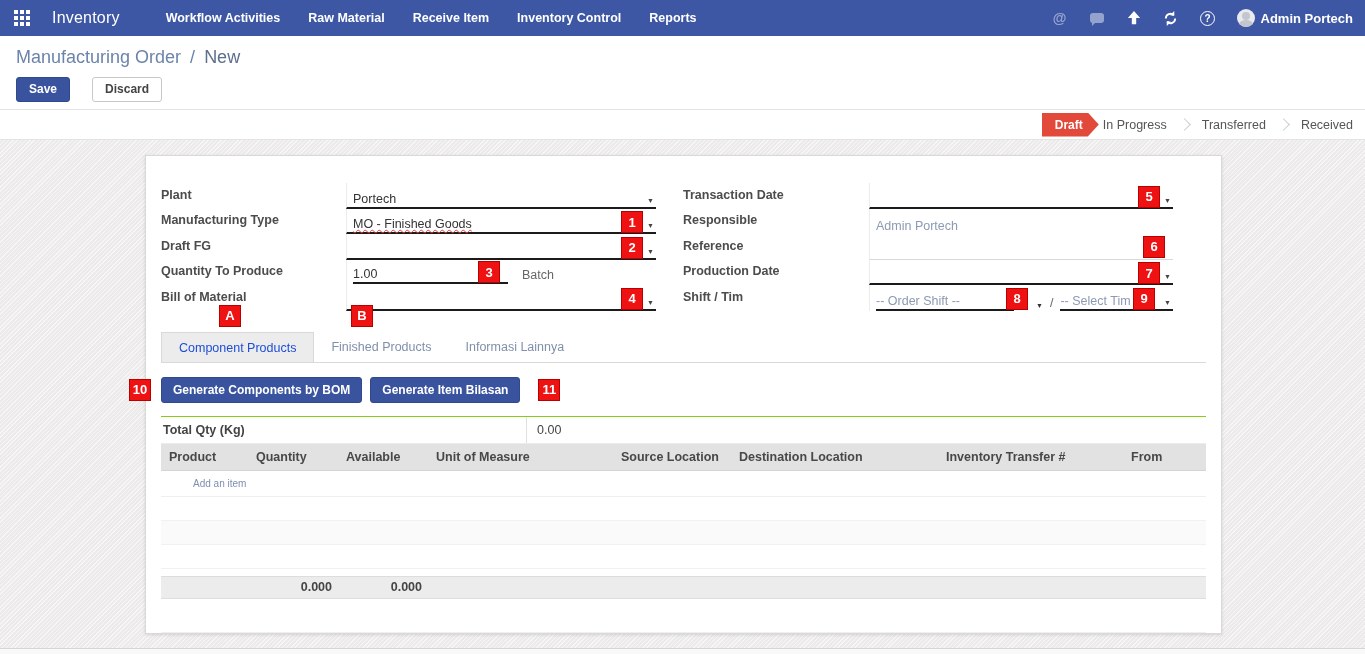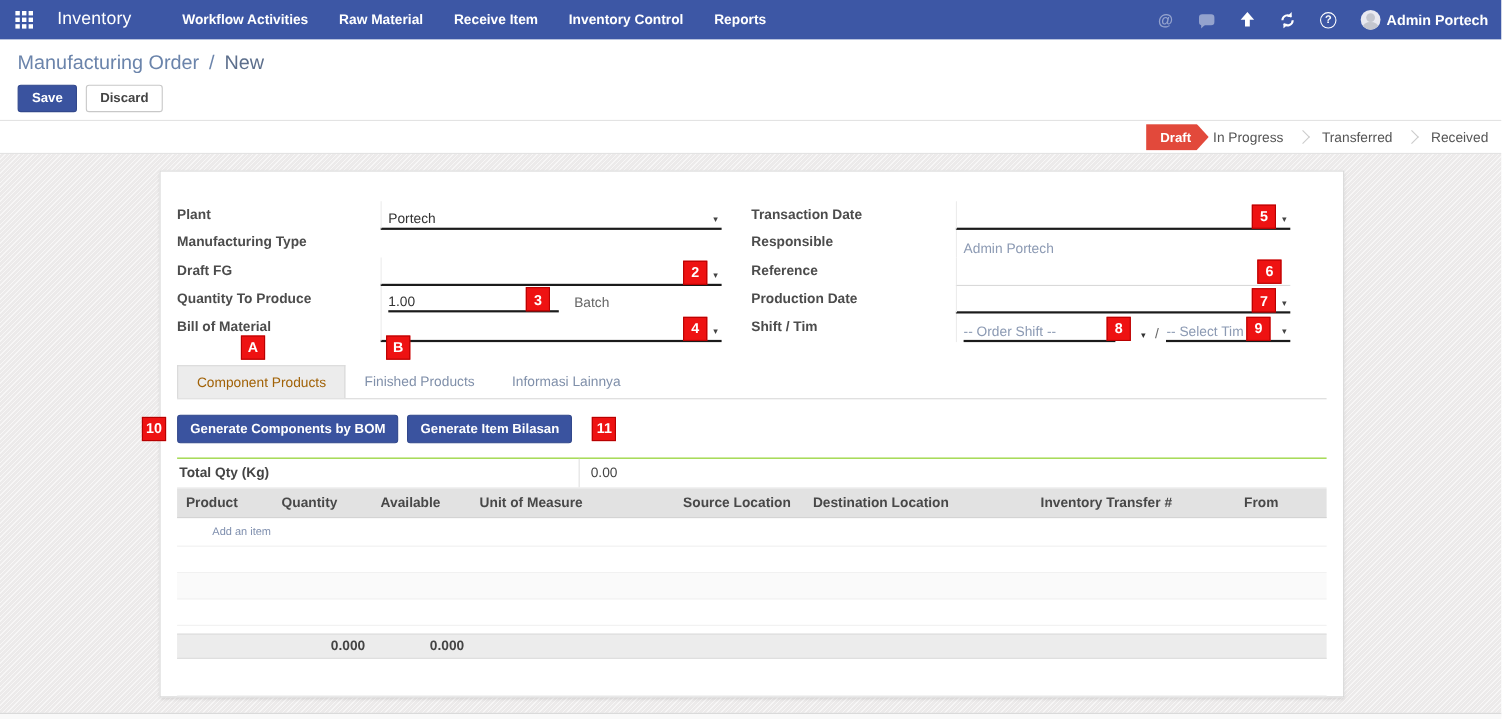--- a/index.html
+++ b/index.html
@@ -25,21 +25,21 @@
   .avatar:before { content:""; position:absolute; left:5px; top:3px; width:8px; height:8px; border-radius:50%; background:#c4c6ce; }
   .avatar:after { content:""; position:absolute; left:2px; top:11px; width:14px; height:9px; border-radius:50%; background:#c4c6ce; }
   .user-name { font-size:13px; font-weight:bold; }
 
   
   .control-panel { padding:11px 16px 7px; background:#fff; }
   .breadcrumb { font-size:18px; }
   .bc-parent { color:#6b84ab; cursor:pointer; }
   .bc-sep { color:#6b84ab; margin:0 4px; }
   .bc-current { color:#5d6f8c; }
-  .cp-buttons { margin-top:9px; display:flex; gap:8px; }
+  .cp-buttons { margin-top:9px; display:flex; gap:22px; }
   .btn { font-size:12px; font-weight:bold; padding:4px 12px; border-radius:3px; cursor:pointer; line-height:15px; }
   .btn-primary { background:#3a539f; border:1px solid #32488c; color:#fff; }
   .btn-default { background:#fff; border:1px solid #c8c8c8; color:#444; }
 
   
   .statusbar-row { height:31px; border-top:1px solid #e3e3e3; border-bottom:1px solid #e3e3e3; display:flex; align-items:center; justify-content:flex-end; padding-right:12px; background:#fff; }
   .status-arrow { background:#e2493b; color:#fff; font-size:12px; font-weight:bold; padding:5px 16px 5px 13px; clip-path:polygon(0 0, calc(100% - 11px) 0, 100% 50%, calc(100% - 11px) 100%, 0 100%); margin-right:4px; cursor:pointer; }
   .status-item { font-size:12.5px; color:#555; cursor:pointer; white-space:nowrap; }
   .status-chev { width:9px; height:9px; border-top:1px solid #ccc; border-right:1px solid #ccc; transform:rotate(45deg); margin:0 13px; flex:none; }
 
@@ -71,21 +71,21 @@
   .tim-box { position:relative; flex:1; border-bottom:2px solid #1b1b1b; padding-bottom:1px; margin-left:2px; }
   .slash-sep { color:#666; margin:0 5px 1px 4px; }
 
   
   .badge { position:absolute; width:22px; height:22px; background:#ee1212; border:1px solid #b70000; color:#fff; font-size:13px; font-weight:bold; display:flex; align-items:center; justify-content:center; z-index:6; }
   .badge-fld { right:13px; bottom:-1px; }
 
   
   .tabs { position:relative; margin-top:21px; border-bottom:1px solid #d9d9d9; display:flex; height:31px; }
   .tab { padding:8px 17px 7px; font-size:12.5px; cursor:pointer; white-space:nowrap; }
-  .tab.active { background:#ececec; border:1px solid #d9d9d9; border-bottom:none; color:#a16207; }
+  .tab.active { background:#ececec; border:1px solid #d9d9d9; border-bottom:none; color:#1d4ed8; }
   .tab.inactive { color:#8090aa; }
 
   
   .gen-row { position:relative; margin-top:14px; display:flex; align-items:center; gap:8px; }
   .gen-btn { background:#3a539f; border:1px solid #32488c; color:#fff; font-size:12px; font-weight:bold; padding:5px 11px; border-radius:3px; cursor:pointer;text-align:right; }
   .badge-inline { position:static; flex:none; }
   .badge-10 { position:absolute; left:-32px; top:2px; }
   .badge-11 { margin-left:10px; }
 
   
@@ -192,20 +192,25 @@
         <div class="fcol fcol-left">
           <div class="frow">
             <div class="flabel">Plant</div>
             <div class="fval uline-dark">
               <span>Portech</span>
               <span class="caret">▼</span>
             </div>
           </div>
           <div class="frow">
             <div class="flabel">Manufacturing Type</div>
+            <div class="fval uline-dark">
+              <span class="spellcheck">MO - Finished Goods</span>
+              <span class="badge badge-fld">1</span>
+              <span class="caret">▼</span>
+            </div>
           </div>
           <div class="frow">
             <div class="flabel">Draft FG</div>
             <div class="fval uline-dark">
               <span></span>
               <span class="badge badge-fld">2</span>
               <span class="caret">▼</span>
             </div>
           </div>
           <div class="frow">

